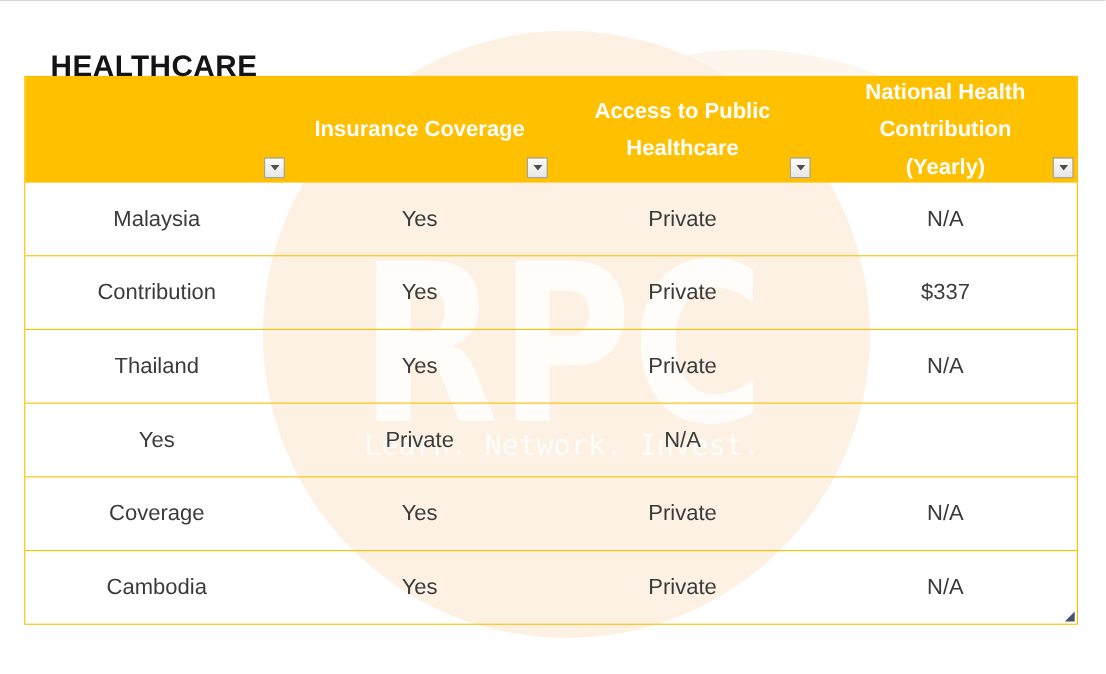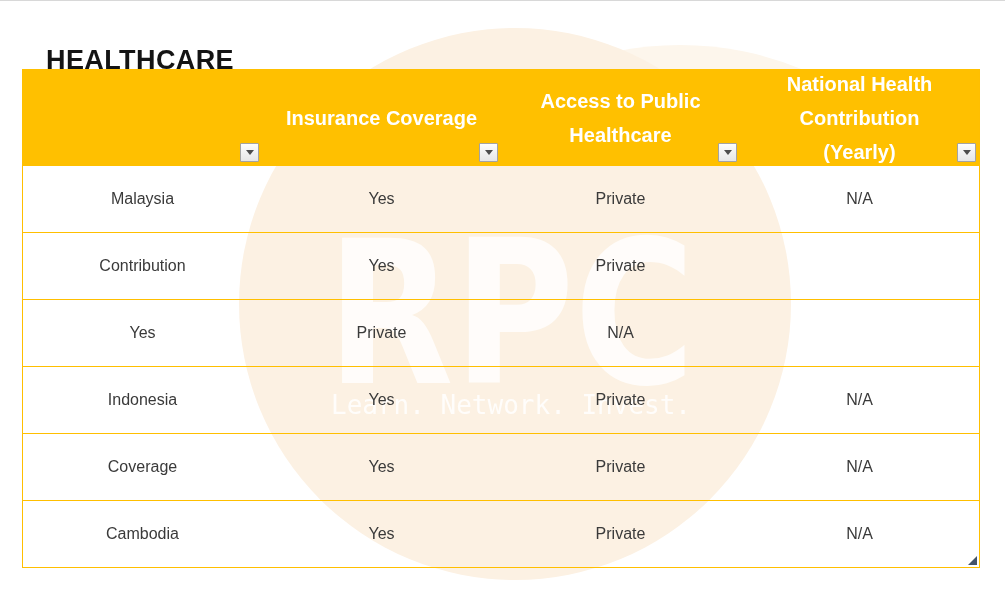--- a/index.html
+++ b/index.html
@@ -38,21 +38,21 @@
     padding:0;cursor:pointer;box-sizing:border-box;
   }
   .arrow-down{
     width:0;height:0;
     border-left:4px solid transparent;border-right:4px solid transparent;
     border-top:5px solid #4d4d4d;
   }
   .row{display:flex;height:66px;border-bottom:1.5px solid #FFBF00;background:transparent;}
   .td{
     width:239px;display:flex;align-items:center;justify-content:center;
-    font-size:16px;color:#3a3a3a;box-sizing:border-box;
+    font-size:20px;color:#3a3a3a;box-sizing:border-box;
   }
   .resize-handle{
     position:absolute;right:2px;bottom:3px;width:0;height:0;cursor:nwse-resize;
     border-style:solid;border-width:0 0 9px 9px;
     border-color:transparent transparent #44546A transparent;
   }
 </style>
 </head>
 <body>
 
@@ -97,28 +97,29 @@
     <div class="row">
       <div class="td">Malaysia</div>
       <div class="td">Yes</div>
       <div class="td">Private</div>
       <div class="td">N/A</div>
     </div>
     <div class="row">
       <div class="td">Contribution</div>
       <div class="td">Yes</div>
       <div class="td">Private</div>
+      <div class="td">$337</div>
     </div>
     <div class="row">
+      <div class="td">Thailand</div>
       <div class="td">Yes</div>
       <div class="td">Private</div>
       <div class="td">N/A</div>
     </div>
     <div class="row">
-      <div class="td">Indonesia</div>
       <div class="td">Yes</div>
       <div class="td">Private</div>
       <div class="td">N/A</div>
     </div>
     <div class="row">
       <div class="td">Coverage</div>
       <div class="td">Yes</div>
       <div class="td">Private</div>
       <div class="td">N/A</div>
     </div>

